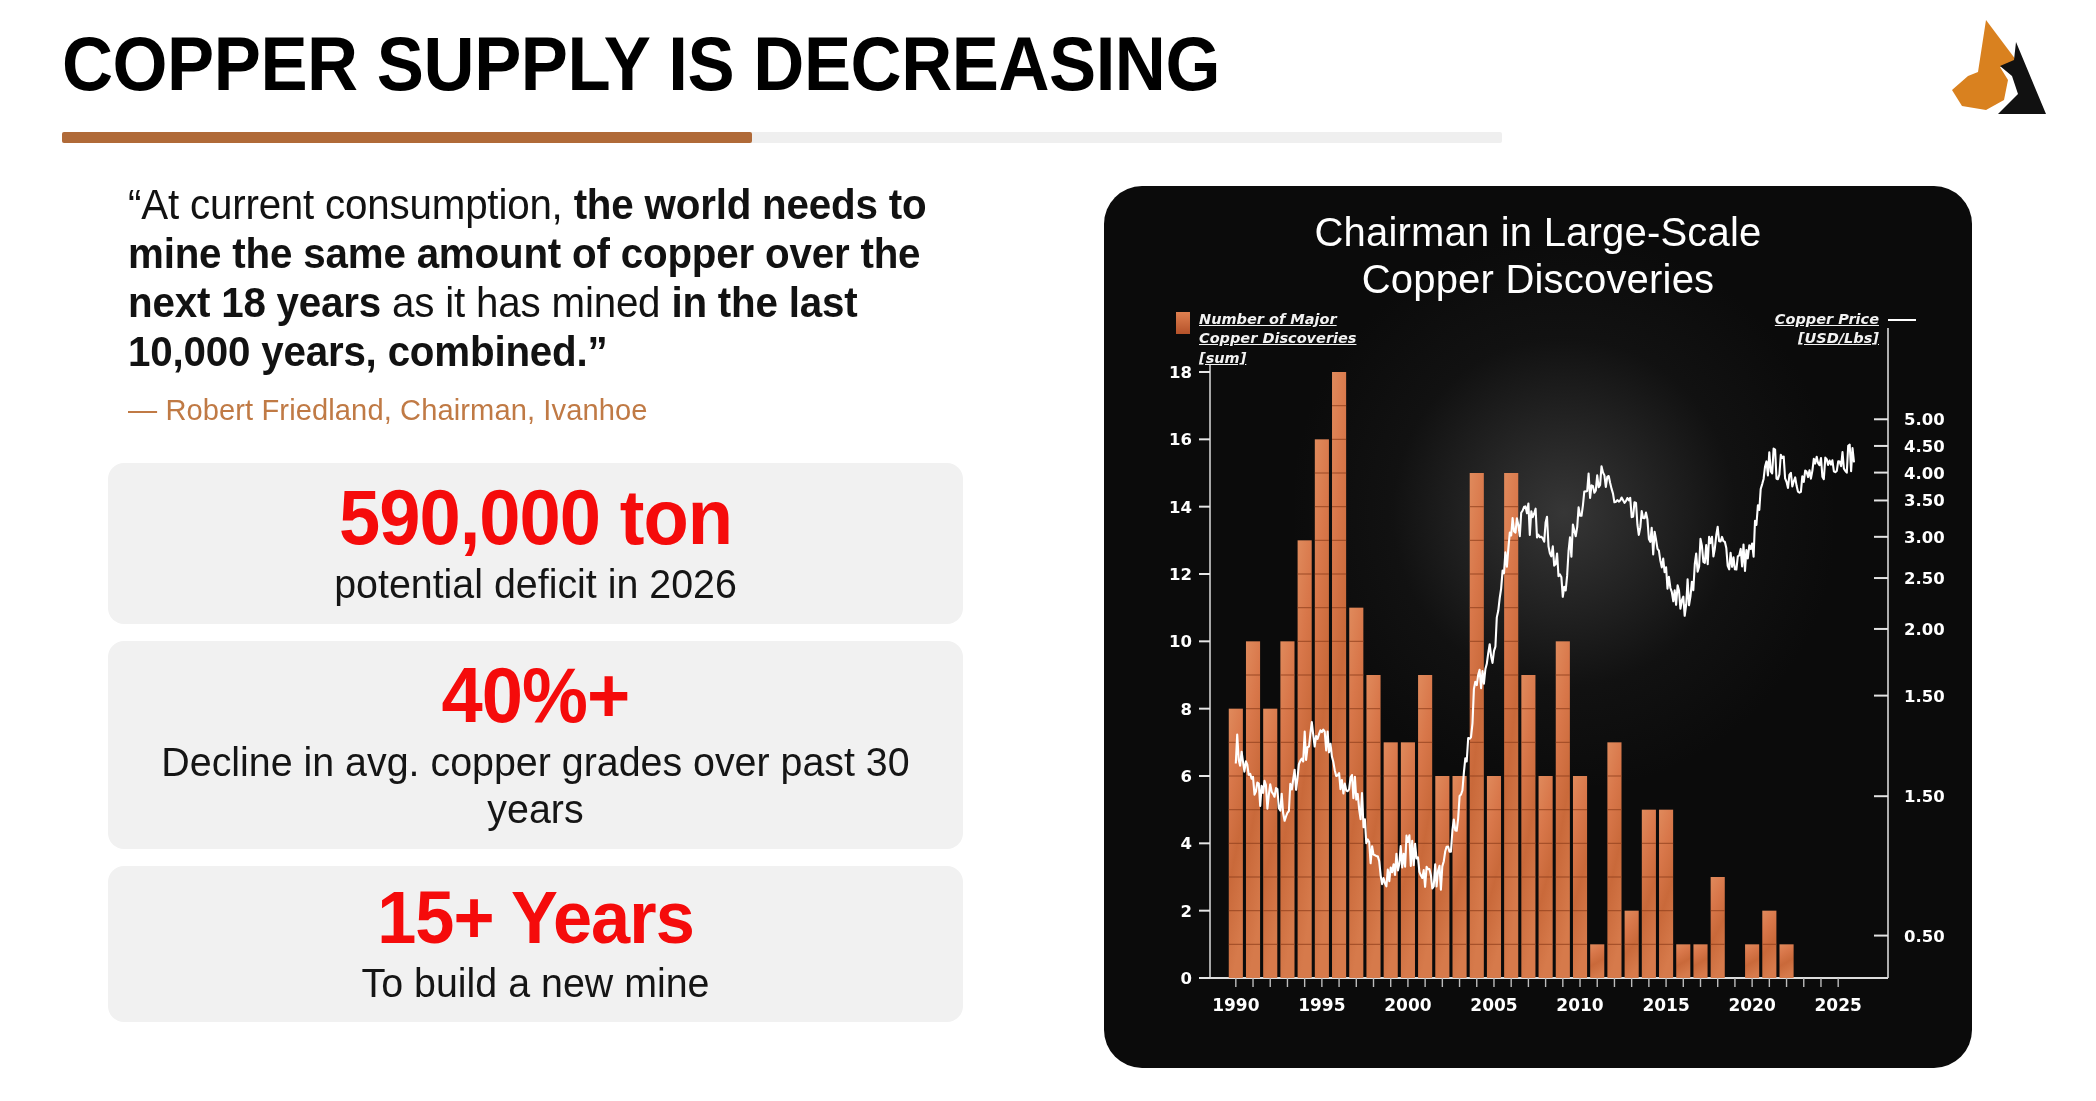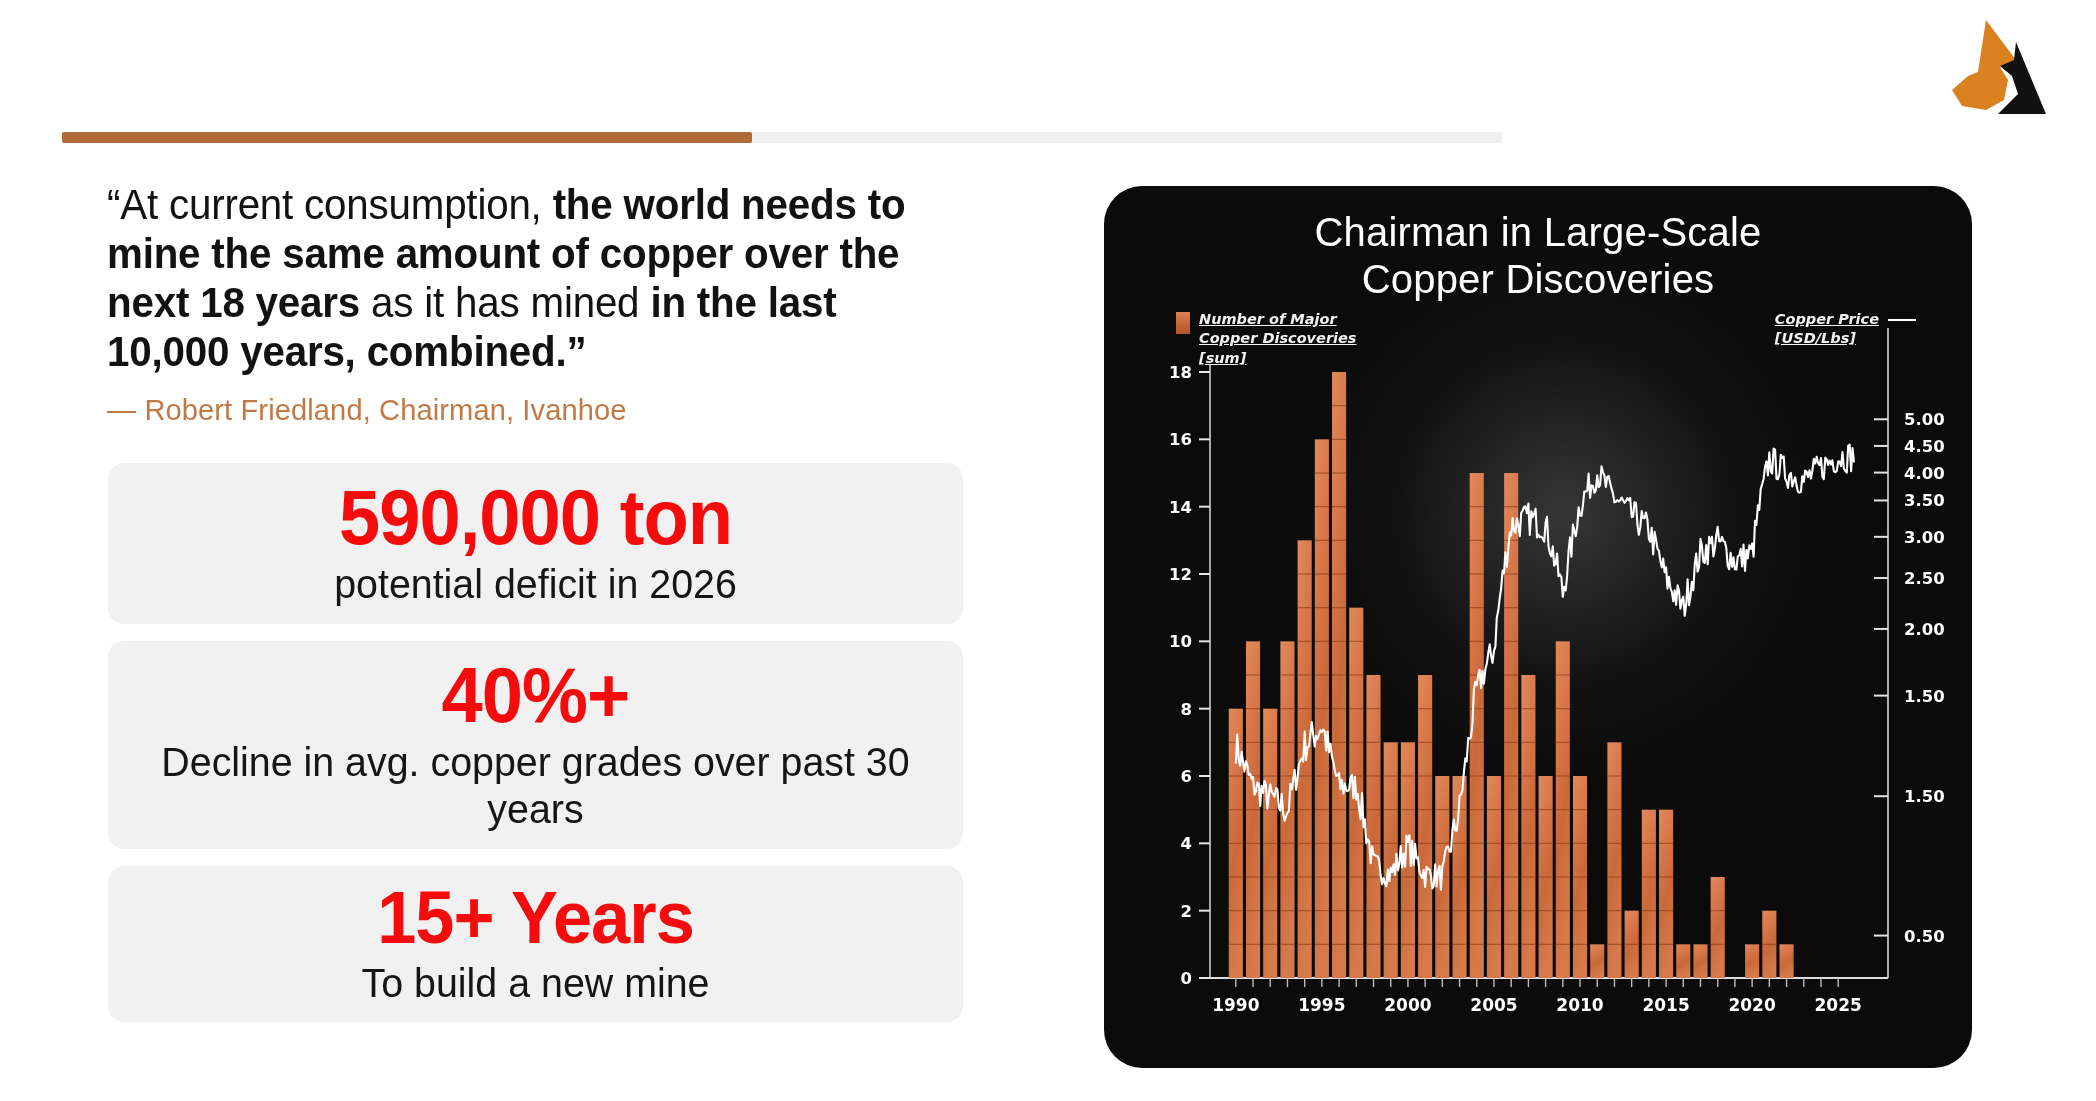--- a/index.html
+++ b/index.html
@@ -24,21 +24,21 @@
     transform: scaleX(0.93);
     transform-origin: left center;
     white-space: nowrap;
   }
   .rule { position: absolute; left: 62px; top: 132px; width: 1440px; height: 11px; background: #efefef; border-radius:2px; }
   .rule-fill { position: absolute; left: 0; top: 0; width: 690px; height: 11px; background: #b06a38; border-radius:2px; }
 
   .logo { position: absolute; right: 26px; top: 14px; width: 128px; height: 108px; }
 
   
-  .left { position: absolute; left: 107px; top: 180px; width: 880px; }
+  .left { position: absolute; left: 128px; top: 180px; width: 880px; }
 
   .quote {
     font-family: "Liberation Sans Narrow", "Liberation Sans", sans-serif;
     font-size: 42px;
     line-height: 1.17;
     color: #121212;
     letter-spacing: -0.2px;
     transform: scaleX(0.96);
     transform-origin: left top;
   }
@@ -119,30 +119,33 @@
   .legend-text {
     color: #f2f2f2; font-size: 14.5px; line-height: 1.33;
     font-style: italic; font-weight: 700;
     font-family: "DejaVu Sans", sans-serif;
     text-decoration: underline;
   }
   .legend-right {
     position: absolute; right: 56px; top: 124px; z-index: 4;
     display: flex; gap: 9px; align-items: flex-start;
   }
-  .legend-right .legend-text { }
+  .legend-right .legend-text { text-align: right; }
   .legend-line { width: 28px; height: 2px; background: #fff; margin-top: 9px; }
 
   .axis-label { fill: #ffffff; font-family: "DejaVu Sans", sans-serif; font-weight: 700; }
 </style>
 </head>
 <body>
 
 <div class="slide">
 
+  <div class="title-wrap">
+    <div class="slide-title">COPPER SUPPLY IS DECREASING</div>
+  </div>
   <div class="rule">
     <div class="rule-fill"></div>
   </div>
 
   <svg class="logo" viewBox="0 0 128 108">
     <path d="M44 6 L74 46 L58 53 L66 66 L62 86 L44 96 L20 92 L10 76 L26 62 L36 58 Z" fill="#d9811f"></path>
     <path d="M74 28 L104 100 L56 100 L76 80 L70 62 L58 52 L72 46 Z" fill="#111111"></path>
   </svg>
 
   <div class="left">

